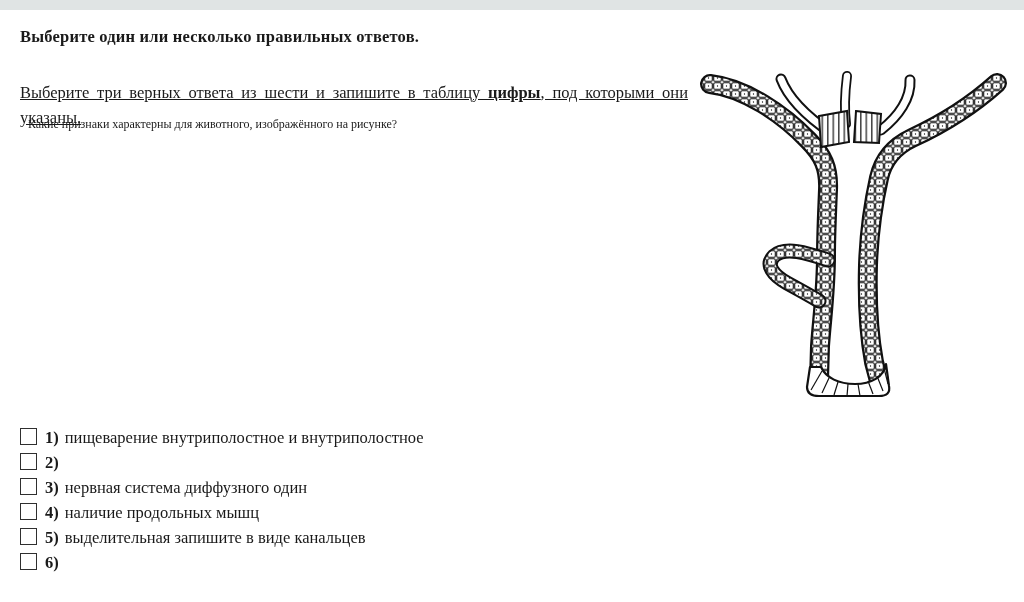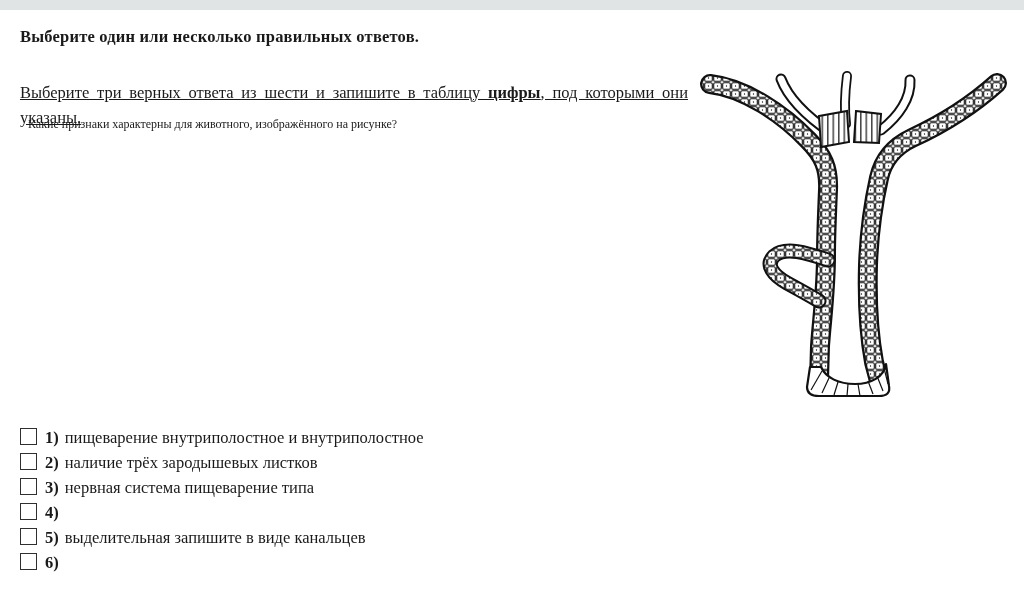--- a/index.html
+++ b/index.html
@@ -136,32 +136,32 @@
 
     <div class="option-row">
       <span class="cb" role="checkbox" aria-checked="false"></span>
       <span class="num">1)</span>
       <span class="lbl">пищеварение внутриполостное и внутриполостное</span>
     </div>
 
     <div class="option-row">
       <span class="cb" role="checkbox" aria-checked="false"></span>
       <span class="num">2)</span>
-      <span class="lbl">наличие трёх зародышевых листков</span>
     </div>
 
     <div class="option-row">
       <span class="cb" role="checkbox" aria-checked="false"></span>
       <span class="num">3)</span>
-      <span class="lbl">нервная система пищеварение типа</span>
+      <span class="lbl">нервная система диффузного один</span>
     </div>
 
     <div class="option-row">
       <span class="cb" role="checkbox" aria-checked="false"></span>
       <span class="num">4)</span>
+      <span class="lbl">наличие продольных мышц</span>
     </div>
 
     <div class="option-row">
       <span class="cb" role="checkbox" aria-checked="false"></span>
       <span class="num">5)</span>
       <span class="lbl">выделительная запишите в виде канальцев</span>
     </div>
 
     <div class="option-row">
       <span class="cb" role="checkbox" aria-checked="false"></span>

